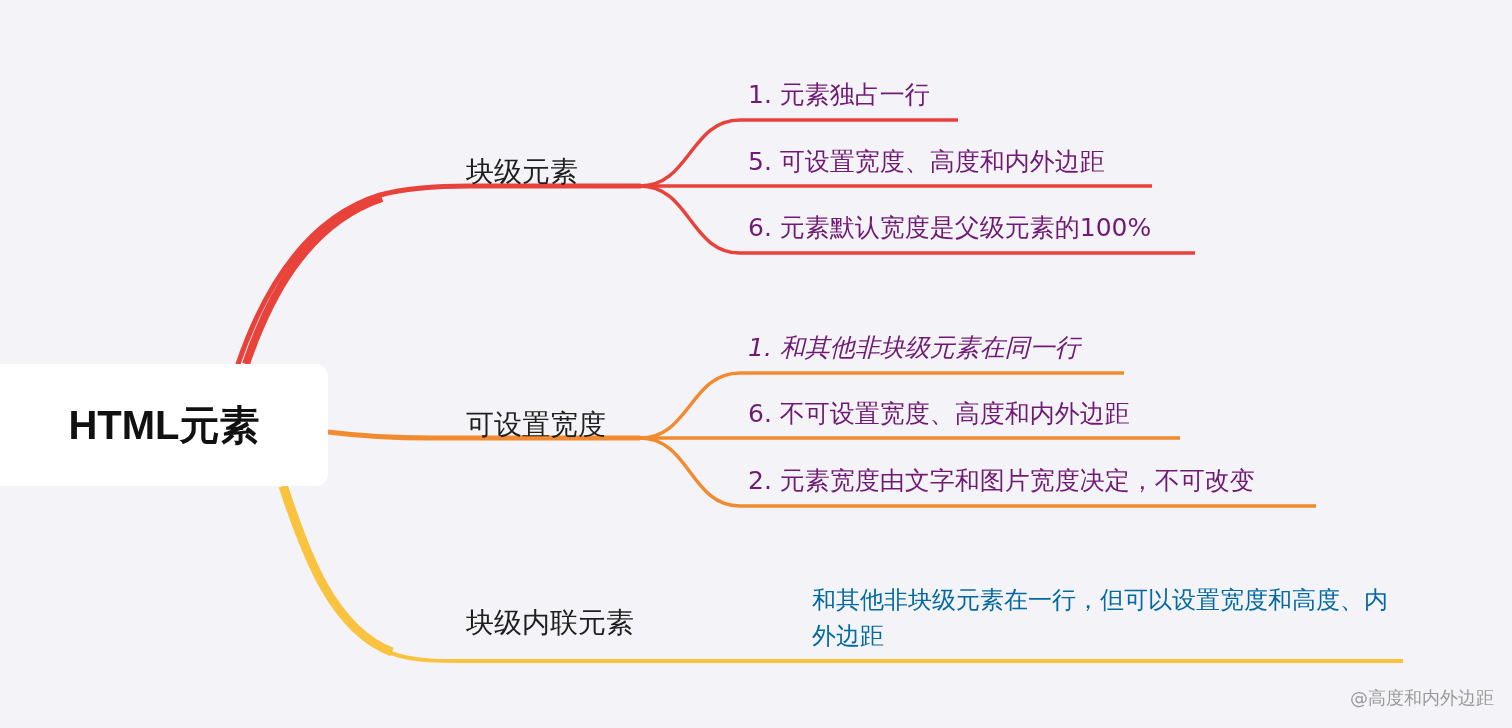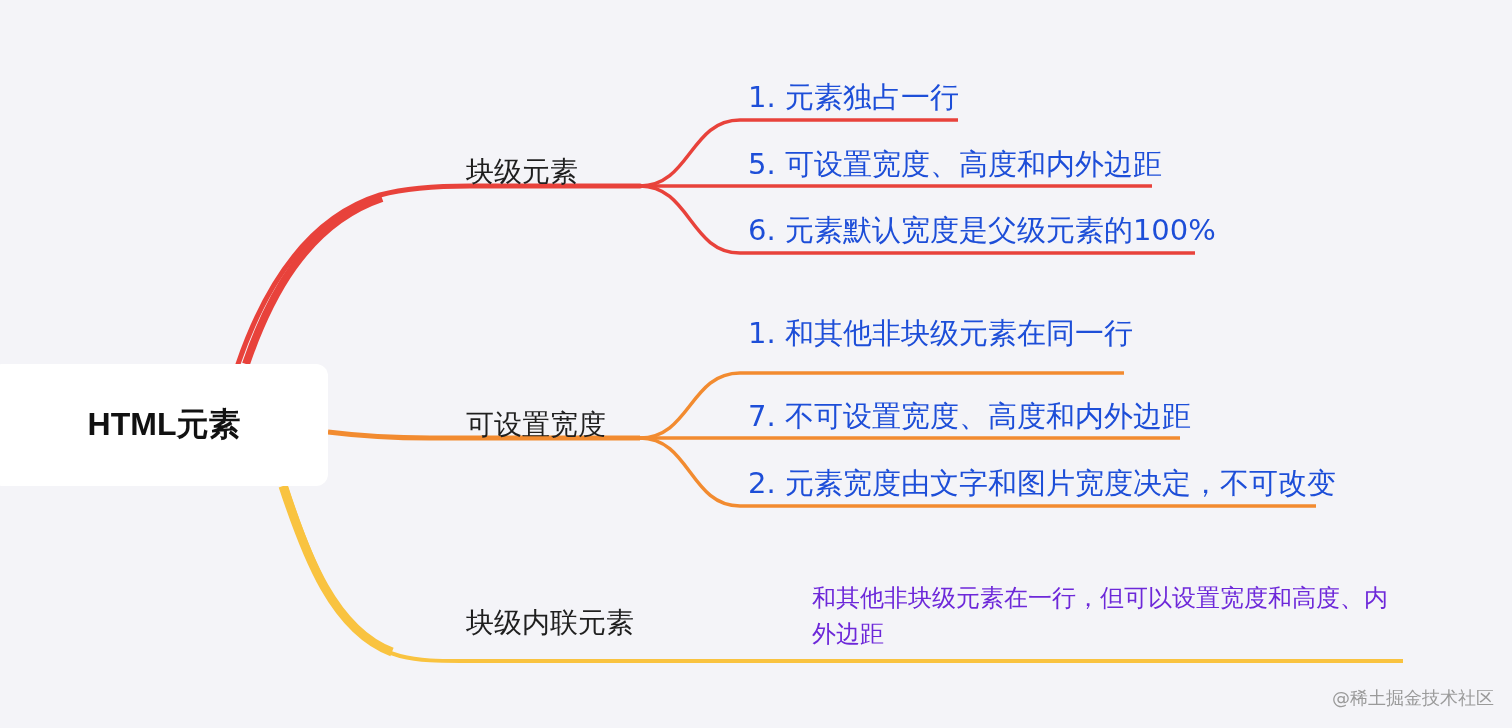--- a/index.html
+++ b/index.html
@@ -11,33 +11,33 @@
   }
   #mindmap { position: absolute; left: 0; top: 0; width: 1512px; height: 728px; }
   .root {
     position: absolute; left: -10px; top: 364px; width: 338px; height: 122px;
     background: #ffffff; border-radius: 12px;
     display: flex; align-items: center; justify-content: center;
     box-sizing: border-box; padding-left: 10px;
   }
   .root span {
     font-family: "Liberation Sans", "DejaVu Sans", sans-serif;
-    font-weight: bold; font-size: 32px; color: #111;
+    font-weight: bold; font-size: 40px; color: #111;
   }
   .branch-label {
     position: absolute; font-size: 28px; color: #1f1f1f;
     font-family: "DejaVu Sans", sans-serif; white-space: nowrap; margin-top: 26px;
   }
   .leaf {
-    position: absolute; font-size: 29px; color: #1d4ed8;
+    position: absolute; font-size: 25px; color: #701a75;
     font-family: "DejaVu Sans", sans-serif; white-space: nowrap;
   }
   .leaf-multi {
-    position: absolute; font-size: 24px; color: #6d28d9;
-    font-family: Liberation Mono, monospace; width: 590px; line-height: 36px;
+    position: absolute; font-size: 24px; color: #0369a1;
+    font-family: Liberation Serif, serif; width: 590px; line-height: 36px;
   }
   .watermark {
     position: absolute; right: 18px; bottom: 18px;
     font-size: 18px; color: #9a9a9a;
     font-family: "DejaVu Sans", sans-serif;
   }
 </style>
 </head>
 <body>
 
@@ -62,20 +62,20 @@
 <div class="root">
   <span>HTML元素</span>
 </div>
 
 <div class="branch-label" style="left:466px; top:127px;">块级元素</div>
 <div class="leaf" style="left:748px; top:78px;">1. 元素独占一行</div>
 <div class="leaf" style="left:748px; top:145px;">5. 可设置宽度、高度和内外边距</div>
 <div class="leaf" style="left:748px; top:211px;">6. 元素默认宽度是父级元素的100%</div>
 
 <div class="branch-label" style="left:466px; top:380px;">可设置宽度</div>
-<div class="leaf" style="left:748px; top:314px;">1. 和其他非块级元素在同一行</div>
-<div class="leaf" style="left:748px; top:397px;">7. 不可设置宽度、高度和内外边距</div>
+<div class="leaf" style="left:748px; top:331px;font-style:italic;">1. 和其他非块级元素在同一行</div>
+<div class="leaf" style="left:748px; top:397px;">6. 不可设置宽度、高度和内外边距</div>
 <div class="leaf" style="left:748px; top:464px;">2. 元素宽度由文字和图片宽度决定，不可改变</div>
 
 <div class="branch-label" style="left:466px; top:578px;">块级内联元素</div>
 <div class="leaf-multi" style="left:812px; top:582px;">和其他非块级元素在一行，但可以设置宽度和高度、内外边距</div>
 
-<div class="watermark">@稀土掘金技术社区</div>
+<div class="watermark">@高度和内外边距</div>
 
 </body></html>

